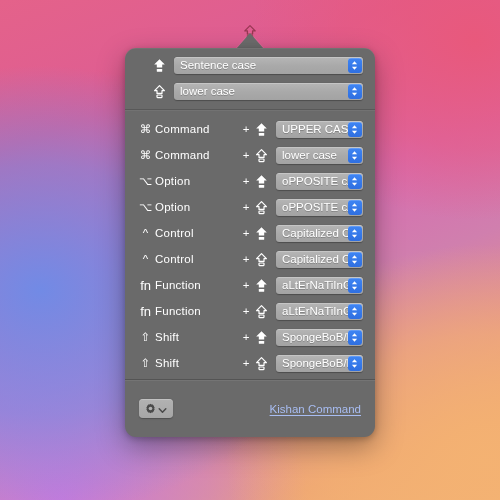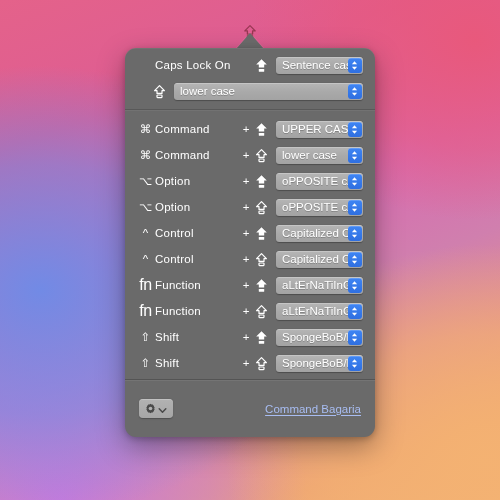--- a/index.html
+++ b/index.html
@@ -96,21 +96,21 @@
     white-space: nowrap;
   }
   .mod-sym {
     display: inline-block;
     width: 13px;
     text-align: center;
     font-size: 11.5px;
     margin-right: 3px;
     color: #ffffff;
   }
-  .mod-sym.fn { font-size: 16px; letter-spacing: -0.02em; }
+  .mod-sym.fn { font-size: 13px; letter-spacing: -0.02em; }
   .mod-name { color: #ffffff; }
 
   .plus {
     width: 10px;
     flex: 0 0 10px;
     text-align: center;
     color: #ffffff;
     font-size: 11.5px;
     margin-right: 2px;
   }
@@ -212,24 +212,20 @@
 
 <div id="popover-arrow">
   <div class="tri"></div>
 </div>
 
 <div id="popover">
 
   <div class="rows-group">
 
     <div class="row">
-      <div class="mod-cell">
-        <span class="mod-sym"></span>
-        <span class="mod-name">Caps Lock On</span>
-      </div>
       <div class="plus hidden"></div>
       <div class="arrow-cell">
         <svg class="caps-arrow" width="13" height="15" viewBox="0 0 13 15" aria-hidden="true">
           <path d="M6.5 1.2 L11.8 6.6 L9.2 6.6 L9.2 9.6 L3.8 9.6 L3.8 6.6 L1.2 6.6 Z" fill="#fff"></path>
           <rect x="3.8" y="11.0" width="5.4" height="2.8" rx="0.6" fill="#fff"></rect>
         </svg>
       </div>
       <div class="popup">
         <span class="label">Sentence case</span>
         <span class="chev">
@@ -507,16 +503,16 @@
           <path d="M6 0.9 L7.0 1.6 L8.2 1.4 L8.7 2.5 L9.9 2.9 L9.8 4.1 L10.6 5.0 L10.0 6.0 L10.6 7.0 L9.8 7.9 L9.9 9.1 L8.7 9.5 L8.2 10.6 L7.0 10.4 L6 11.1 L5.0 10.4 L3.8 10.6 L3.3 9.5 L2.1 9.1 L2.2 7.9 L1.4 7.0 L2.0 6.0 L1.4 5.0 L2.2 4.1 L2.1 2.9 L3.3 2.5 L3.8 1.4 L5.0 1.6 Z" fill="#4a4a4a"></path>
           <circle cx="6" cy="6" r="2.0" fill="#b0b0b0"></circle>
         </svg>
       </span>
       <span>
         <svg width="9" height="7" viewBox="0 0 9 7" aria-hidden="true">
           <path d="M1.2 1.8 L4.5 5.2 L7.8 1.8" fill="none" stroke="#4a4a4a" stroke-width="1.5" stroke-linecap="round" stroke-linejoin="round"></path>
         </svg>
       </span>
     </div>
-    <a id="author-link" href="#">Command Bagaria</a>
+    <a id="author-link" href="#">Kishan Command</a>
   </div>
 
 </div>
 
 </body></html>

